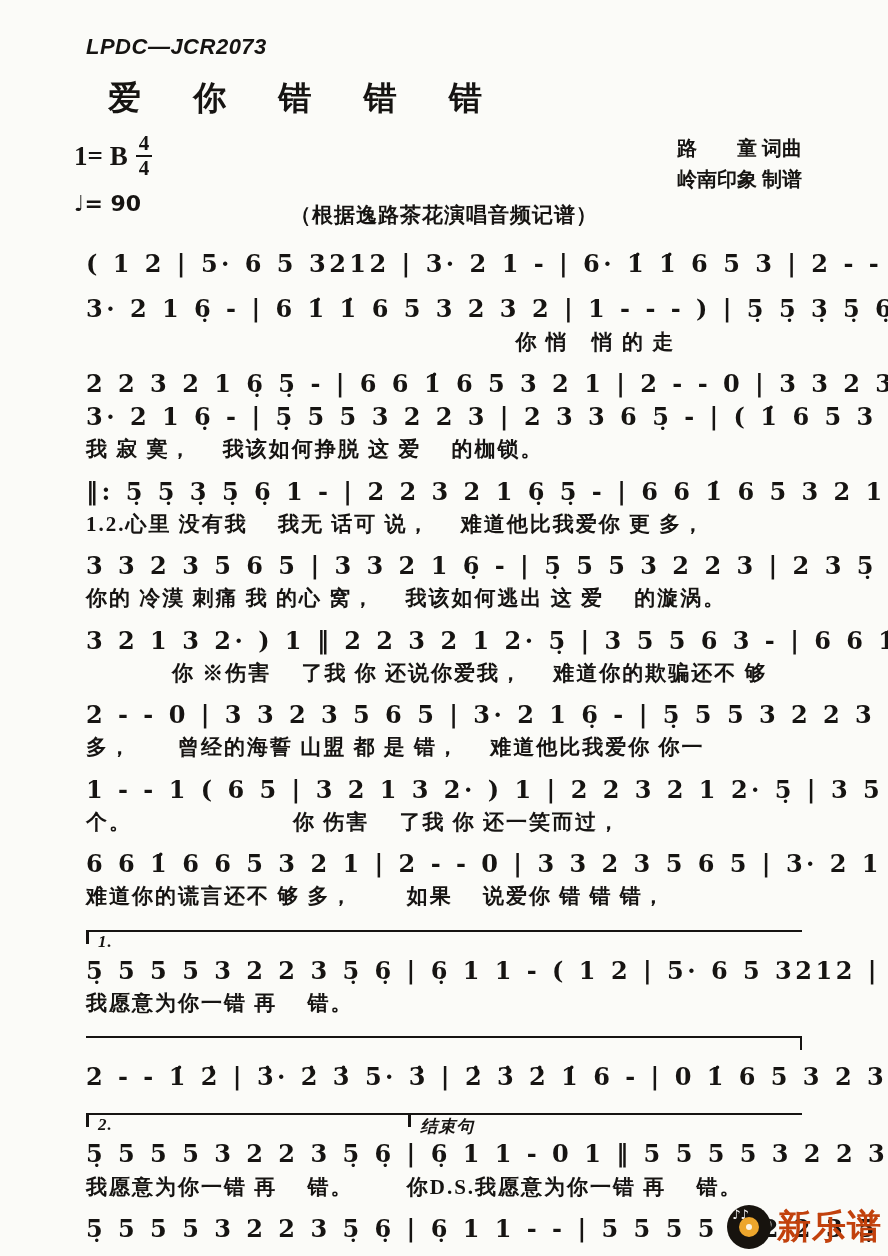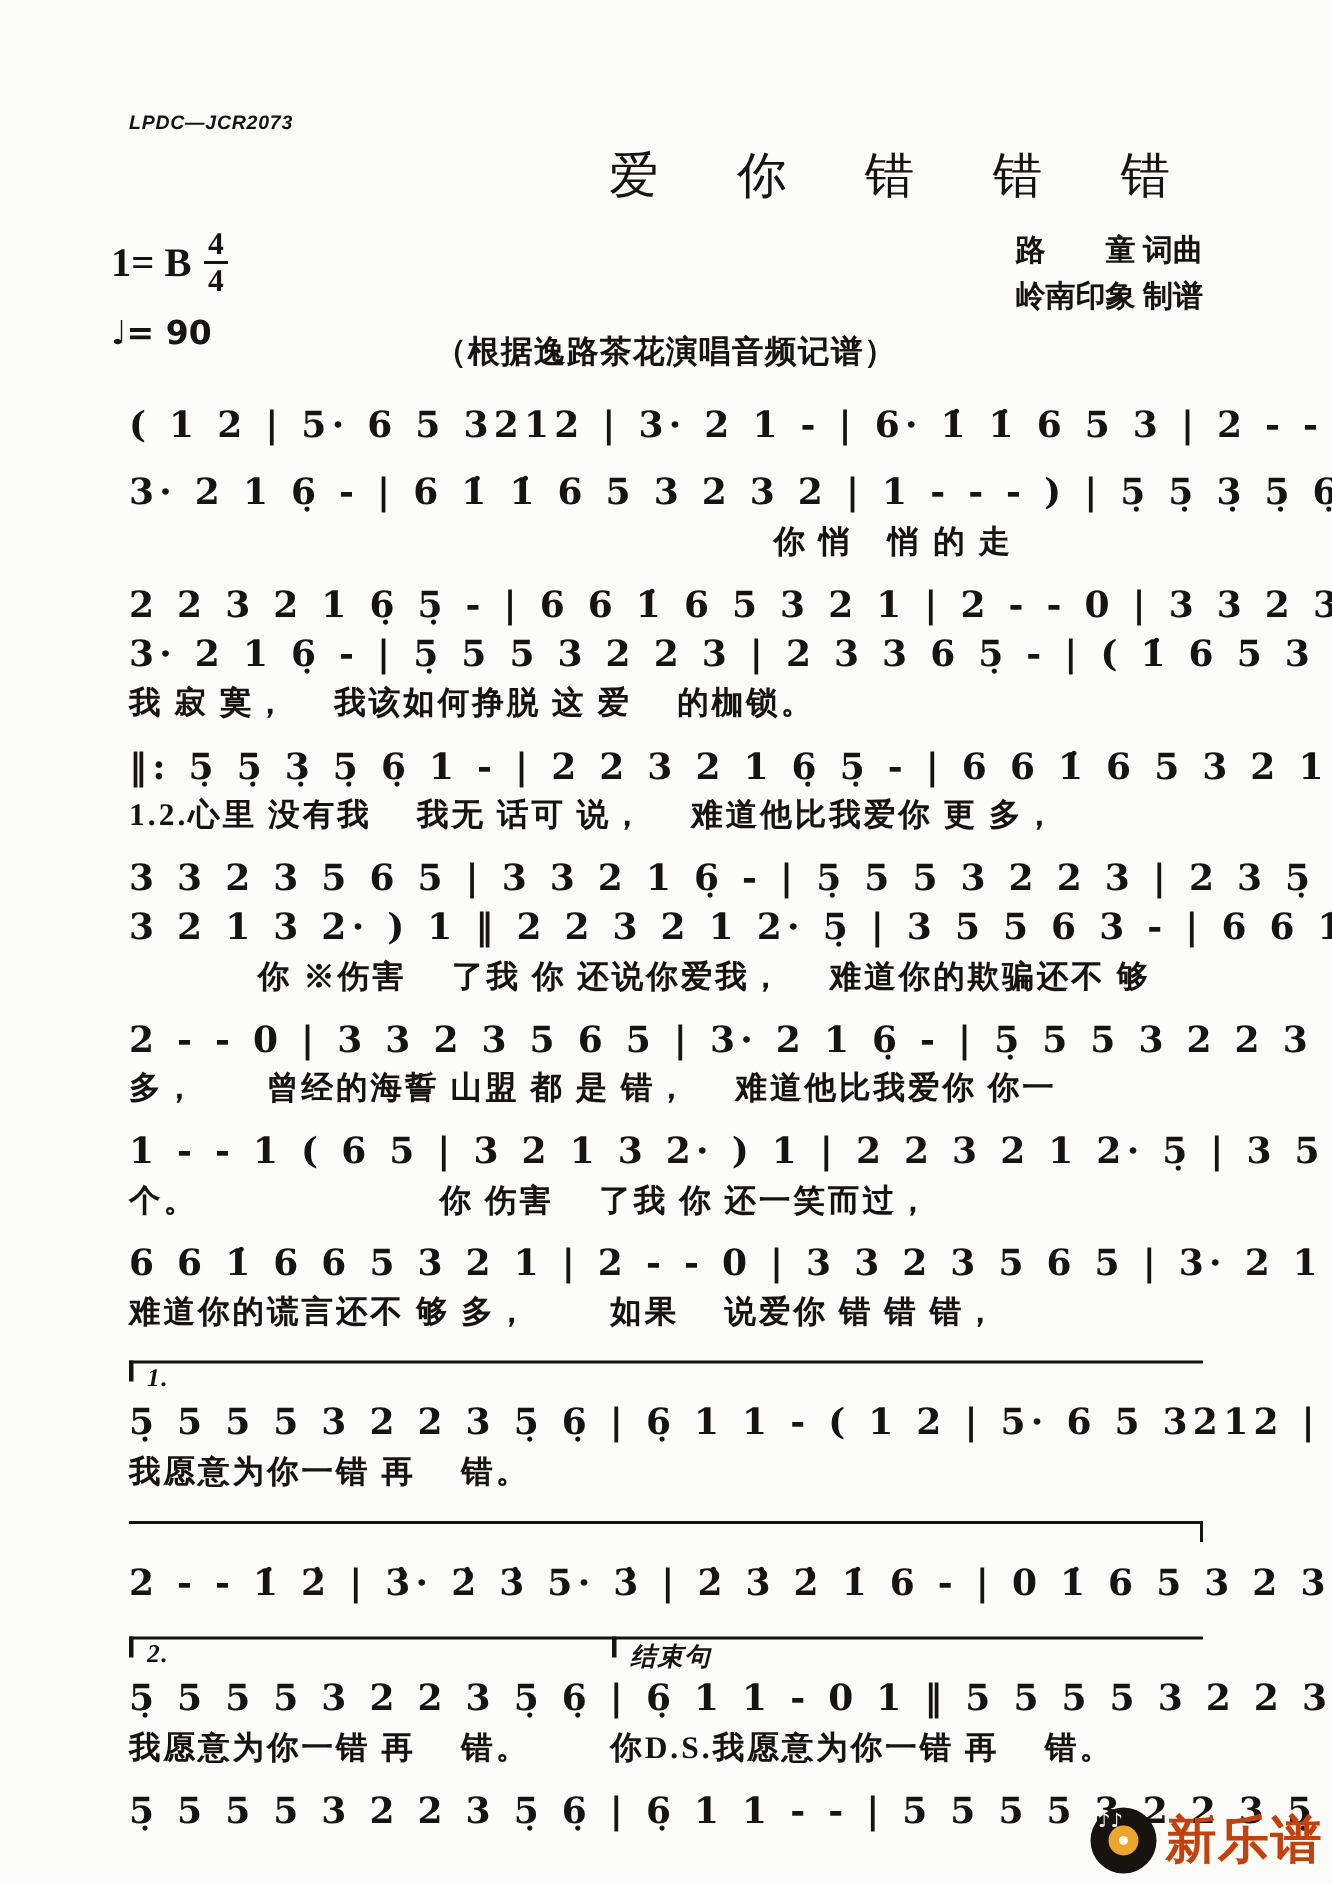--- a/index.html
+++ b/index.html
@@ -14,27 +14,27 @@
   .page{
     box-sizing:border-box;
     width:888px;height:1256px;
     padding:34px 86px 0 86px;
     position:relative;
   }
   
   .catalog{
     font-family:"Liberation Sans",sans-serif;
     font-style:italic;font-weight:bold;
-    font-size:13px;letter-spacing:.5px;margin-top:40px;
+    font-size:22px;letter-spacing:.5px;
   }
   .title{
-    text-align:right;
-    font-size:33px;font-weight:400;
+    text-align:left;
+    font-size:33px;font-weight:700;
     letter-spacing:22px;
-    margin-top:6px;
+    margin-top:16px;
     text-indent:22px;
   }
   .meta-row{position:relative;height:118px;margin-top:4px;}
   .keyline{
     position:absolute;left:-12px;top:8px;
     font-size:27px;font-weight:700;
     display:flex;align-items:center;gap:8px;
   }
   .fraction{
     display:inline-flex;flex-direction:column;align-items:center;
@@ -170,20 +170,21 @@
       <div class="system">
         <div class="notes">3· 2 1 6̣ - | 5̣ 5 5 3 2 2 3 | 2 3 3 6 5̣ - | ( 1̇ 6 5 3 2 1 3 ) |</div>
         <div class="lyrics">我 寂 寞，　 我该如何挣脱 这 爱　 的枷锁。</div>
       </div>
       <div class="system">
         <div class="notes">‖: 5̣ 5̣ 3̣ 5̣ 6̣ 1 - | 2 2 3 2 1 6̣ 5̣ - | 6 6 1̇ 6 5 3 2 1 | 2 - - 0 |</div>
         <div class="lyrics">1.2.心里 没有我　 我无 话可 说，　 难道他比我爱你 更 多，</div>
       </div>
       <div class="system">
         <div class="notes">3 3 2 3 5 6 5 | 3 3 2 1 6̣ - | 5̣ 5 5 3 2 2 3 | 2 3 5̣ 6̣ 1· ( 6 5 |</div>
+        <div class="lyrics">你的 冷漠 刺痛 我 的心 窝，　 我该如何逃出 这 爱　 的漩涡。</div>
       </div>
       <div class="system">
         <div class="notes">3 2 1 3 2· ) 1 ‖ 2 2 3 2 1 2· 5̣ | 3 5 5 6 3 - | 6 6 1̇ 6 6 5 3 2 1 |</div>
         <div class="lyrics" style="padding-left: 12%;">你 ※伤害　 了我 你 还说你爱我，　 难道你的欺骗还不 够</div>
       </div>
       <div class="system">
         <div class="notes">2 - - 0 | 3 3 2 3 5 6 5 | 3· 2 1 6̣ - | 5̣ 5 5 3 2 2 3 5̣ 6̣ |</div>
         <div class="lyrics">多，　　曾经的海誓 山盟 都 是 错，　 难道他比我爱你 你一</div>
       </div>
       <div class="system">

